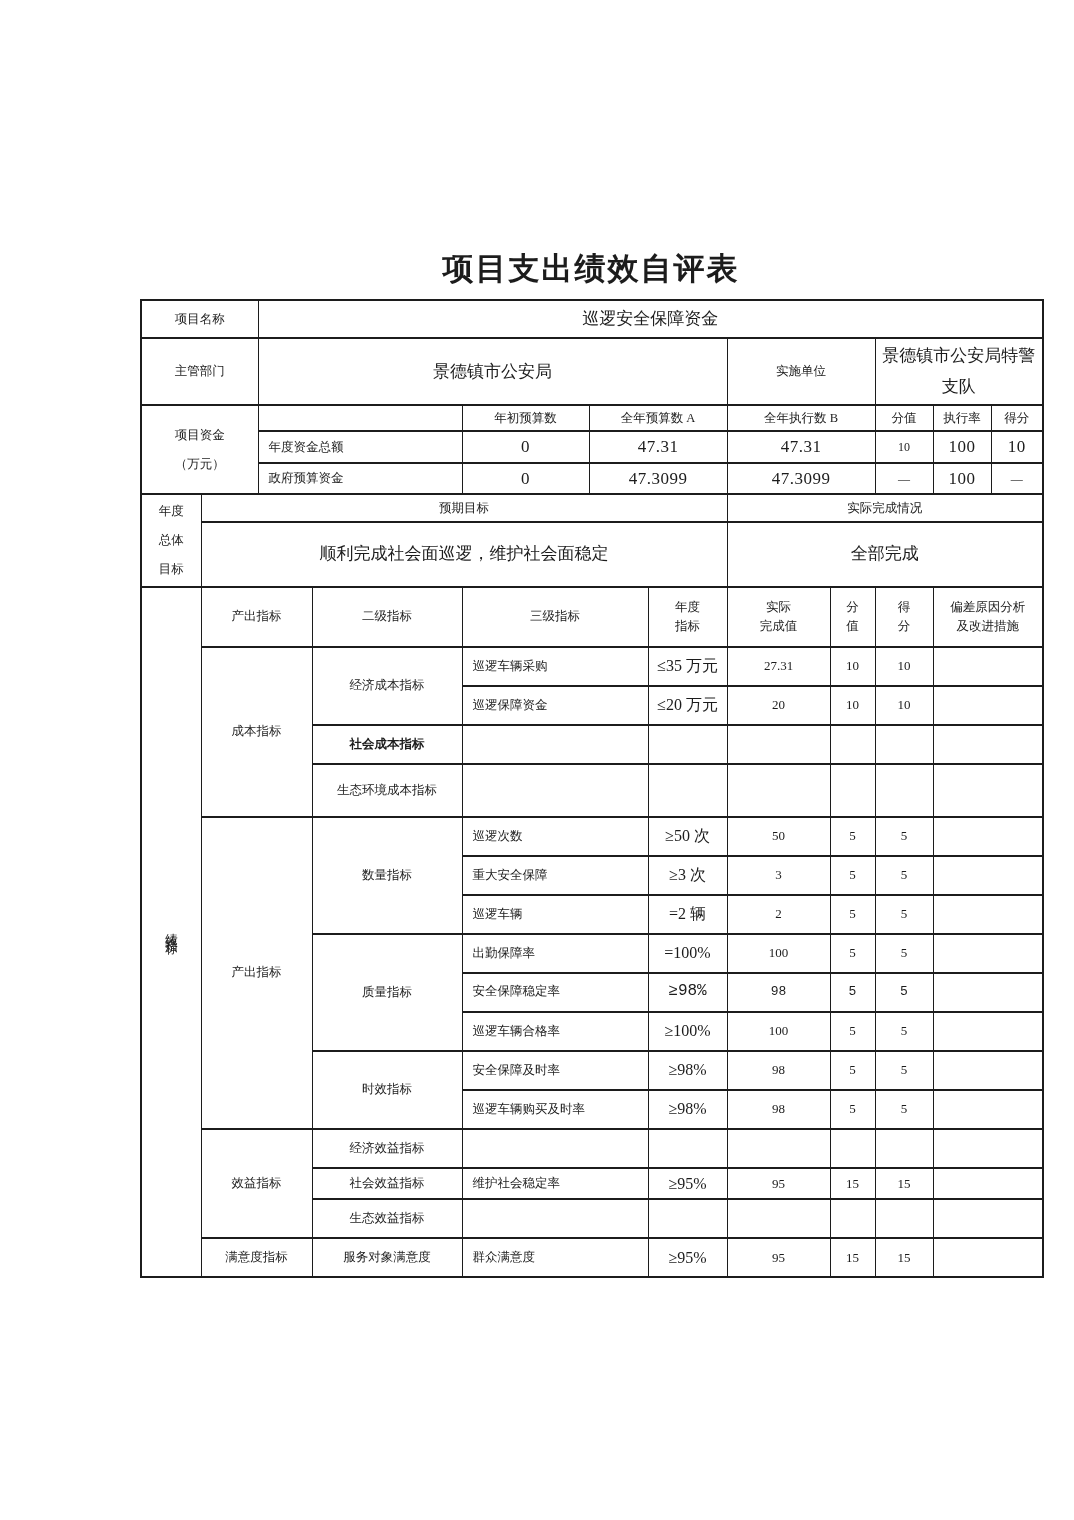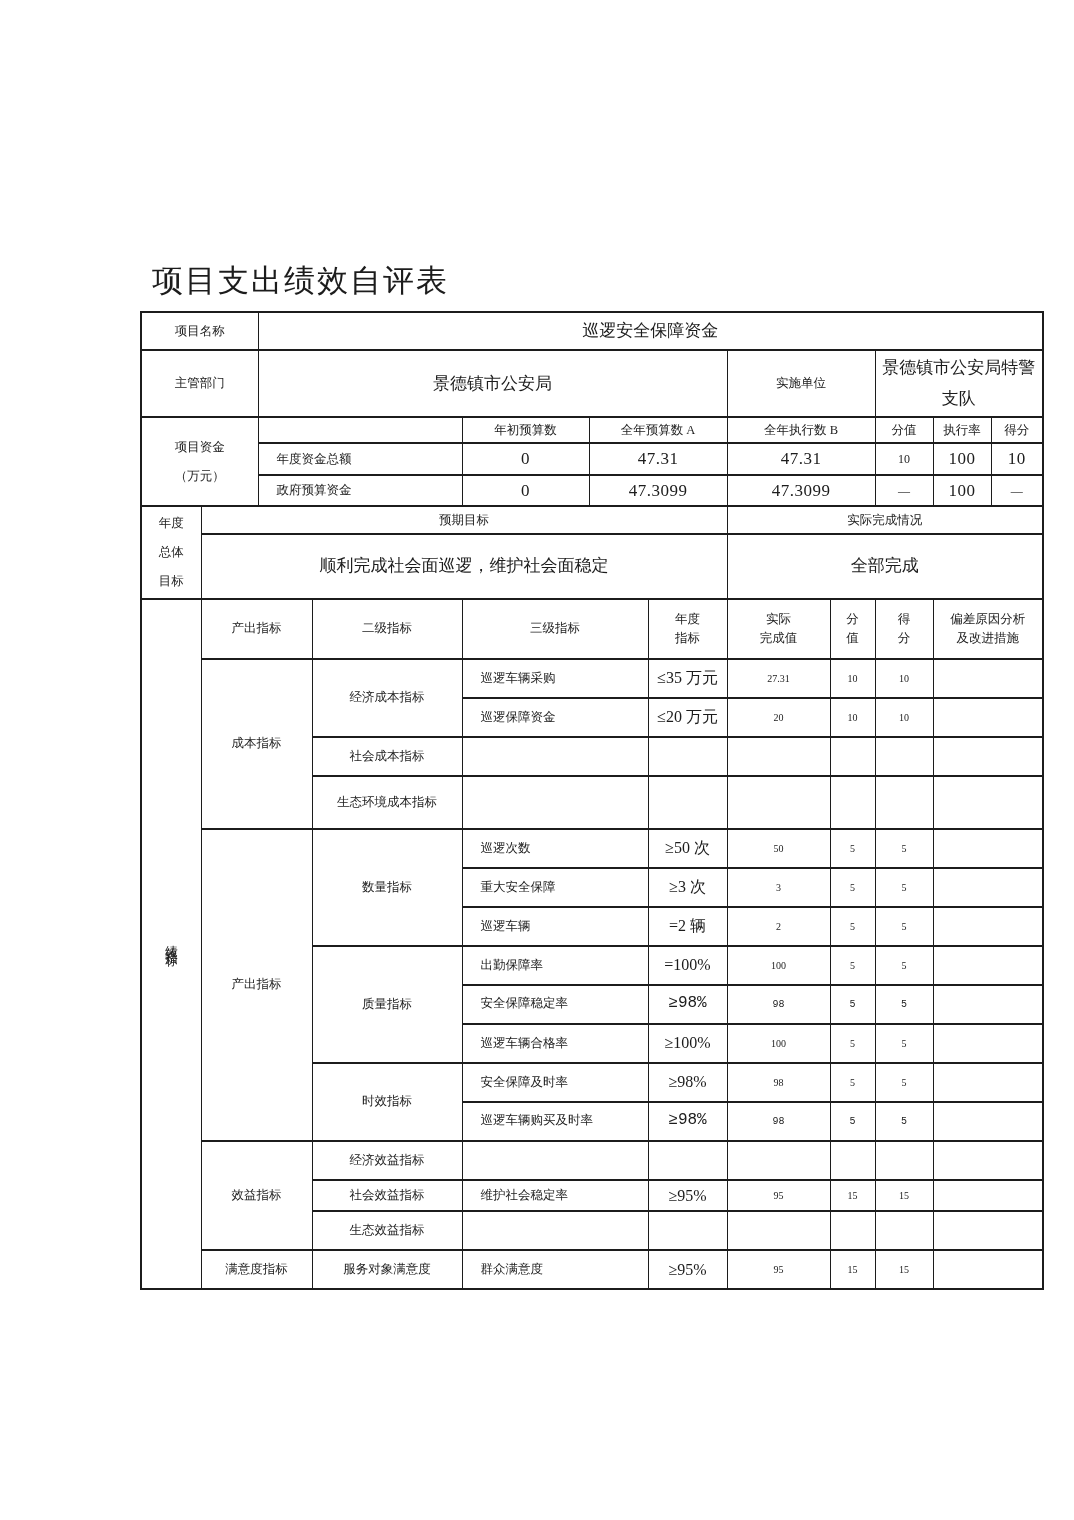--- a/index.html
+++ b/index.html
@@ -13,23 +13,24 @@
     width: 1074px;
     height: 1520px;
     overflow: hidden;
   }
   .page {
     width: 902px;
     margin-left: 140px;
     padding-top: 252px;
   }
   .doc-title {
-    margin: 12px;
+    margin: 0;
+    text-align: center;
     font-size: 31px;
-    font-weight: normal;
+    font-weight: bold;
     letter-spacing: 2px;
     line-height: 1.1;
   }
   .doc-subtitle {
     text-align: center;
     font-size: 12px;
     margin-top: 21px;
     letter-spacing: 1px;
   }
   table.main {
@@ -47,23 +48,23 @@
     vertical-align: middle;
     white-space: pre-line;
     padding: 2px 4px;
     font-size: 12.5px;
     line-height: 1.5;
     overflow: hidden;
   }
   td.big   { font-size: 17px; }
   td.num   { font-size: 17px; letter-spacing: 0.5px; }
   td.small-num { font-size: 12px; }
-  td.left  { text-align: left; padding-left: 18px; }
+  td.left  { text-align: left; padding-left: 10px; }
   td.target{ font-size: 16px; line-height: 1.6; }
-  td.pnum  { font-size: 10px; }
+  td.pnum  { font-size: 13px; }
   td.spread  { line-height: 2.3; }
   td.tall    { line-height: 1.8; margin-left: 28px; }
   .vert {
     writing-mode: vertical-lr;
     text-orientation: upright;
     letter-spacing: 3px;
     line-height: 1;
     display: inline-block;
     font-size: 12.5px;
   }
@@ -177,21 +178,21 @@
           <td colspan="2"></td>
         </tr>
         <tr style="height: 39px;">
           <td colspan="2" class="left">巡逻保障资金</td>
           <td class="target">≤20 万元</td>
           <td class="pnum">20</td>
           <td class="pnum">10</td>
           <td class="pnum">10</td>
           <td colspan="2"></td>
         </tr>
-        <tr style="height: 39px;">
+        <tr style="height: 39px; font-weight: bold;">
           <td rowspan="1">社会成本指标</td>
           <td colspan="2" class="left"></td>
           <td class="target"></td>
           <td class="pnum"></td>
           <td class="pnum"></td>
           <td class="pnum"></td>
           <td colspan="2"></td>
         </tr>
         <tr style="height: 53px;">
           <td rowspan="1">生态环境成本指标</td>
@@ -255,21 +256,21 @@
         </tr>
         <tr style="height: 39px;">
           <td rowspan="2">时效指标</td>
           <td colspan="2" class="left">安全保障及时率</td>
           <td class="target">≥98%</td>
           <td class="pnum">98</td>
           <td class="pnum">5</td>
           <td class="pnum">5</td>
           <td colspan="2"></td>
         </tr>
-        <tr style="height: 39px; font-family: Liberation Mono, monospace;">
+        <tr style="height: 39px;">
           <td colspan="2" class="left">巡逻车辆购买及时率</td>
           <td class="target">≥98%</td>
           <td class="pnum">98</td>
           <td class="pnum">5</td>
           <td class="pnum">5</td>
           <td colspan="2"></td>
         </tr>
         <tr style="height: 39px;">
           <td colspan="2" rowspan="3">效益指标</td>
           <td rowspan="1">经济效益指标</td>

